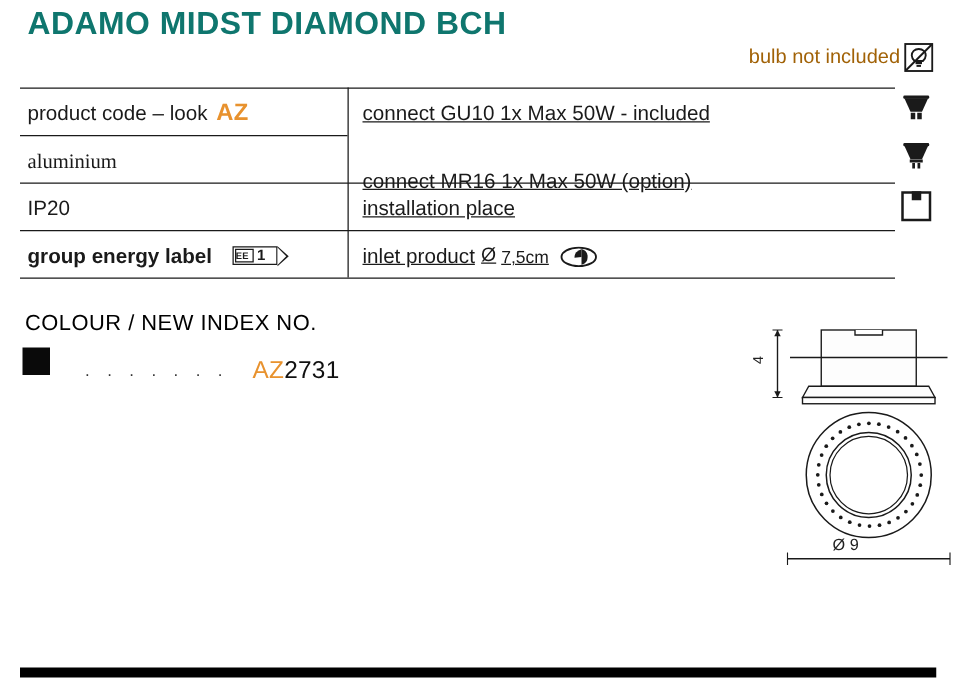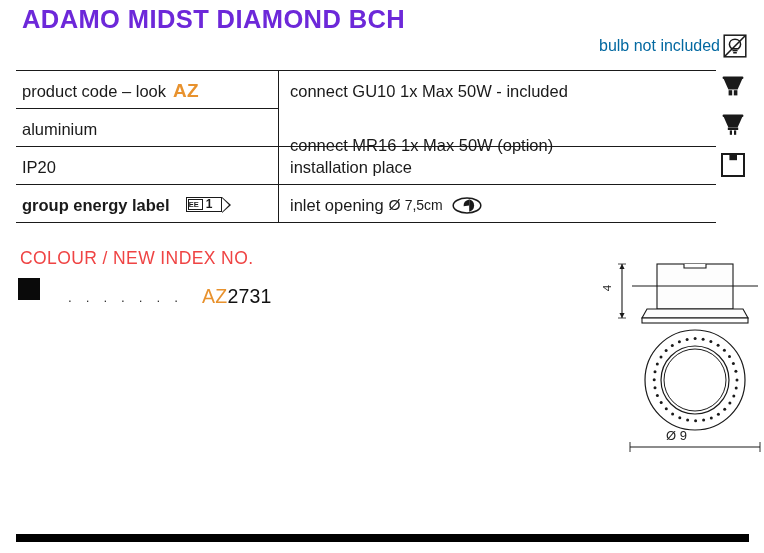--- a/index.html
+++ b/index.html
@@ -17,29 +17,29 @@
   }
 
   
   #page-title {
     position: absolute;
     left: 22px;
     top: 5px;
     font-size: 25.5px;
     font-weight: bold;
     letter-spacing: 0.4px;
-    color: #6d28d9;
+    color: #0f766e;
     white-space: nowrap;
   }
   #bulb-note {
     position: absolute;
     right: 44px;
     top: 37px;
     font-size: 16px;
-    color: #0369a1;
+    color: #a16207;
     white-space: nowrap;
   }
   #bulb-not-included-icon {
     position: absolute;
     left: 723px;
     top: 34px;
     width: 24px;
     height: 24px;
   }
 
@@ -61,21 +61,21 @@
 
   .cell {
     position: absolute;
     font-size: 16.5px;
     color: #1a1a1a;
     white-space: nowrap;
     display: flex;
     align-items: center;
   }
   .col-left  { left: 6px; }
-  .col-right { left: 274px; }
+  .col-right { left: 274px; text-decoration: underline; }
 
   .accent-az {
     color: #e8922e;
     font-weight: bold;
     font-size: 19px;
     margin-left: 7px;
     letter-spacing: 0.3px;
   }
 
   
@@ -136,21 +136,21 @@
     left: 718px;
   }
 
   
   #colour-heading {
     position: absolute;
     left: 20px;
     top: 248px;
     font-size: 17.5px;
     letter-spacing: 0.4px;
-    color: #ef4444;
+    color: #000000;
   }
   #colour-swatch {
     position: absolute;
     left: 18px;
     top: 278px;
     width: 22px;
     height: 22px;
     background: #0a0a0a;
   }
   #colour-row {
@@ -239,21 +239,21 @@
   <div class="tbl-line h-line" style="top:76px;"></div>
   <div class="tbl-line h-line" style="top:114px;"></div>
   <div class="tbl-line h-line" style="top:152px;"></div>
   <div class="tbl-line v-line"></div>
 
   <div class="cell col-left" style="top:4px;height:34px;text-align:right;">
     <span>product code – look</span>
     <span class="accent-az">AZ</span>
   </div>
 
-  <div class="cell col-left" style="top:42px;height:34px;">
+  <div class="cell col-left" style="top:42px;height:34px;font-family:Liberation Serif, serif;">
     <span>aluminium</span>
   </div>
 
   <div class="cell col-left" style="top:80px;height:34px;">
     <span>IP20</span>
   </div>
 
   <div class="cell col-left" style="top:118px;height:34px;font-weight:bold;">
     <span>group energy label</span>
     <span id="energy-label-badge">
@@ -270,21 +270,21 @@
 
   <div class="cell col-right" style="top:42px;height:34px;margin-top:16px;">
     <span>connect MR16 1x Max 50W (option)</span>
   </div>
 
   <div class="cell col-right" style="top:80px;height:34px;">
     <span>installation place</span>
   </div>
 
   <div class="cell col-right" style="top:118px;height:34px;">
-    <span>inlet opening</span>
+    <span>inlet product</span>
     <span class="dia-sym">Ø</span>
     <span class="unit-small">7,5cm</span>
     <svg style="margin-left:9px;" width="30" height="17" viewBox="0 0 30 17">
       <ellipse cx="15" cy="8.5" rx="13.8" ry="7.4" fill="none" stroke="#1a1a1a" stroke-width="1.5"></ellipse>
       <path d="M17.2 2.2 L17.2 14.8 A7 6.6 0 0 0 17.2 2.2 Z" fill="#1a1a1a"></path>
       <path d="M17.2 8.5 L17.2 2.4 A7.4 6.6 0 0 0 11.6 9.2 Z" fill="#1a1a1a"></path>
     </svg>
   </div>
 </div>
 

